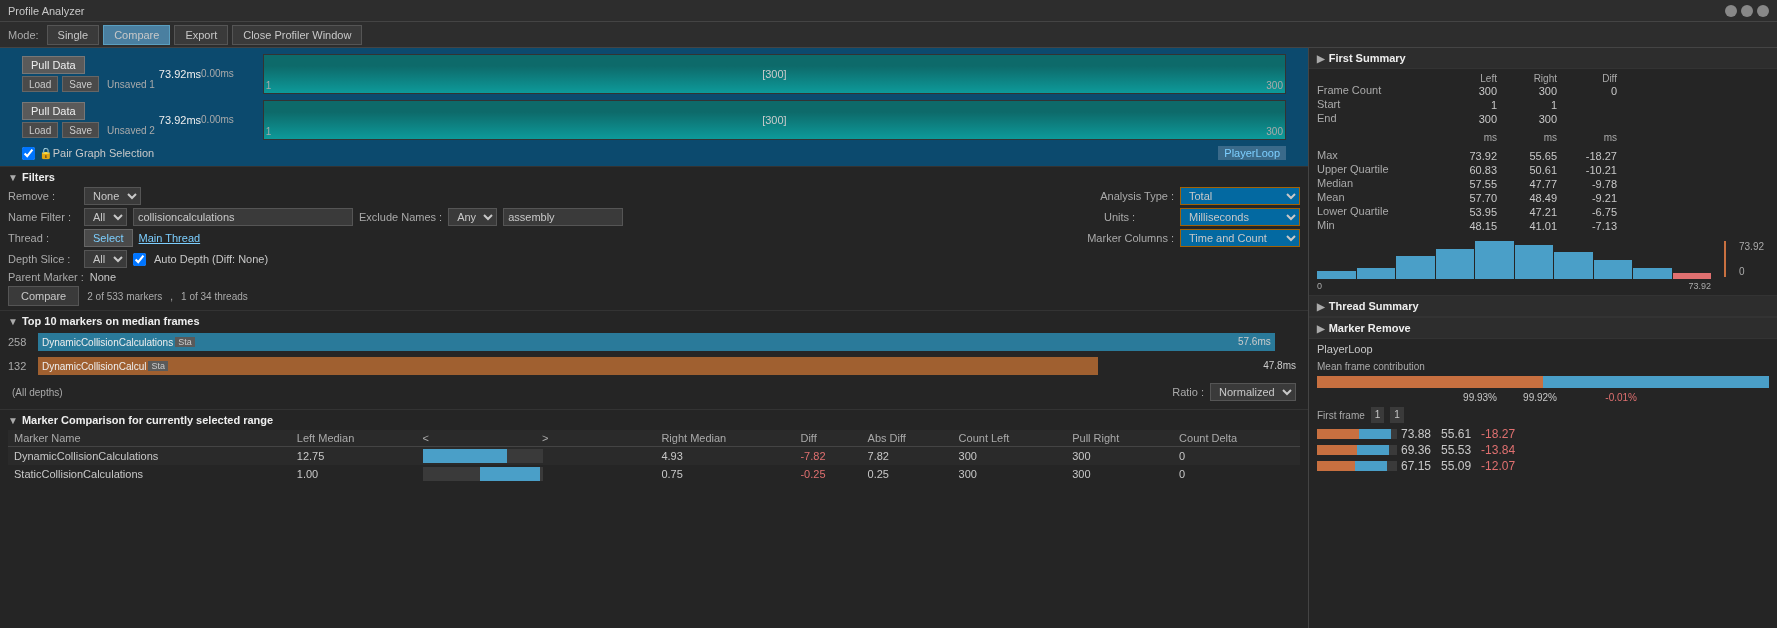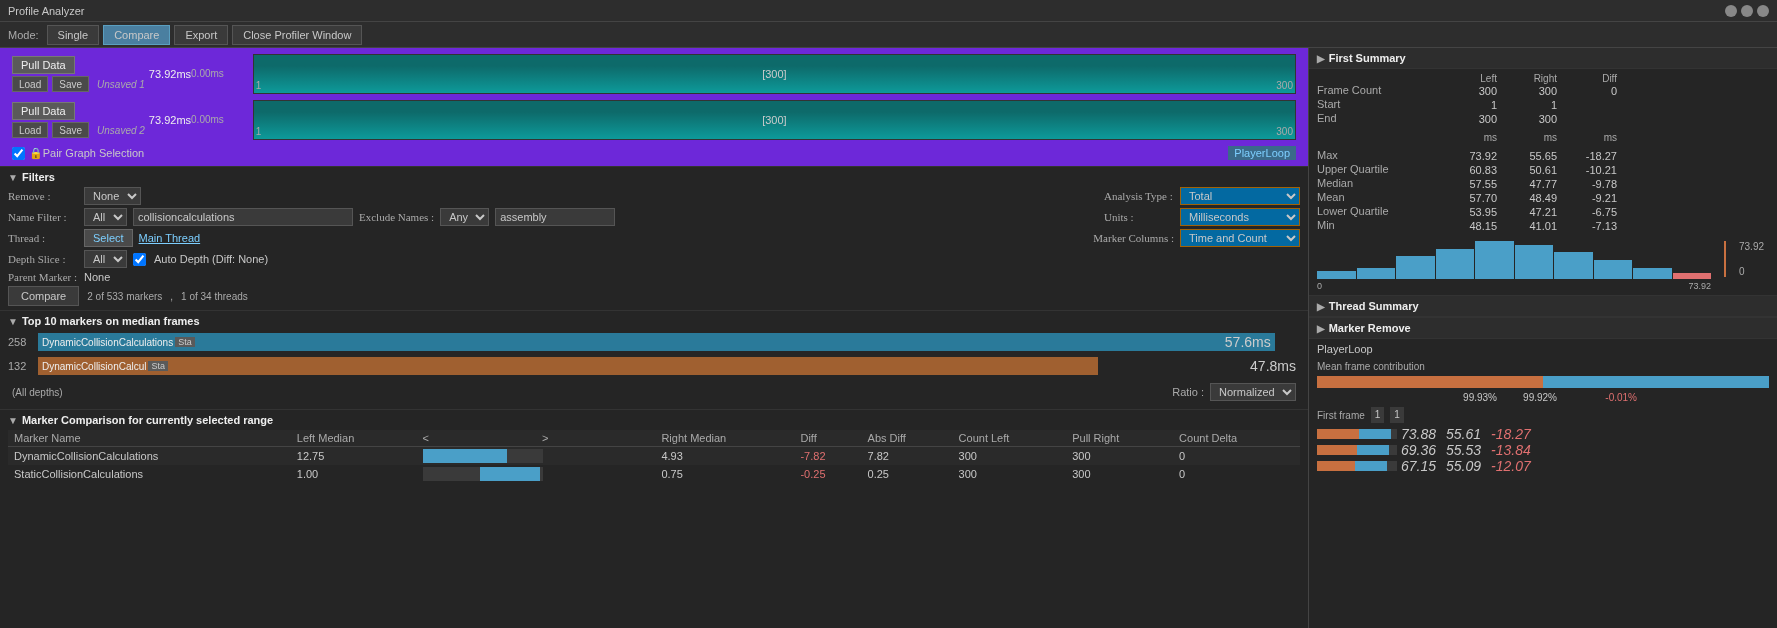--- a/index.html
+++ b/index.html
@@ -71,22 +71,22 @@
     }
     .right-panel {
       width: 468px;
       background: #252525;
       display: flex;
       flex-direction: column;
       overflow-y: auto;
     }
     
     .graph-area {
-      background: #6d28d9;
-      padding: 4px 12px;
+      background: #0c4a6e;
+      padding: 4px 22px;
       border-bottom: 1px solid #333;
     }
     .graph-row {
       display: flex;
       align-items: center;
       height: 44px;
       margin-bottom: 2px;
     }
     .graph-controls {
       display: flex;
@@ -111,21 +111,21 @@
     }
     .sm-btn {
       background: #4a4a4a;
       border: 1px solid #666;
       color: #ccc;
       font-size: 10px;
       padding: 0 6px;
       height: 16px;
       cursor: pointer;
     }
-    .unsaved-label { color: #aaa; font-size: 10px; margin-left: 4px; font-style: italic; }
+    .unsaved-label { color: #aaa; font-size: 10px; margin-left: 4px; }
     .graph-time-info {
       display: flex;
       flex-direction: row;
       width: 100px;
       font-size: 10px;
       color: #aaa;
       margin-right: 4px;
     }
     .time-top { color: #eee; font-size: 11px; }
     .graph-canvas-wrap {
@@ -189,21 +189,21 @@
       margin-bottom: 4px;
     }
     .triangle { color: #aaa; font-size: 10px; }
     .filter-row {
       display: flex;
       align-items: center;
       gap: 6px;
       margin-bottom: 3px;
       flex-wrap: wrap;
     }
-    .filter-label { color: #aaa; min-width: 70px; font-family: Liberation Serif, serif; }
+    .filter-label { color: #aaa; min-width: 70px; }
     .filter-select {
       background: #3a3a3a;
       border: 1px solid #555;
       color: #c8c8c8;
       font-size: 11px;
       height: 18px;
       padding: 0 4px;
     }
     .filter-input {
       background: #3a3a3a;
@@ -291,21 +291,21 @@
       color: #eee;
       font-size: 10px;
       white-space: nowrap;
       overflow: hidden;
     }
     .marker-label-ovhang {
       position: absolute;
       right: 4px;
       top: 0;
       color: #ccc;
-      font-size: 14px;
+      font-size: 10px;
       height: 14px;
       line-height: 18px;
     }
     .marker-tag {
       background: #5a5a5a;
       color: #ccc;
       font-size: 9px;
       padding: 0 3px;
       margin-left: 2px;
     }
@@ -474,23 +474,22 @@
       height: 10px;
       background: #3a3a3a;
       position: relative;
       display: flex;
     }
     .bb-left { background: #c87040; height: 100%; }
     .bb-right { background: #4a9fc8; height: 100%; }
     .bottom-bar-vals {
       display: flex;
       gap: 10px;
-      font-size: 14px;
-      color: #c8c8c8;
-      font-style: italic;
+      font-size: 12px;
+      color: #c8c8c8;
     }
     .bv-neg { color: #e07070; }
     .graph-teal {
       width: 100%;
       height: 100%;
       background: #0d6a6a;
       position: relative;
     }
     .teal-wave {
       position: absolute;

